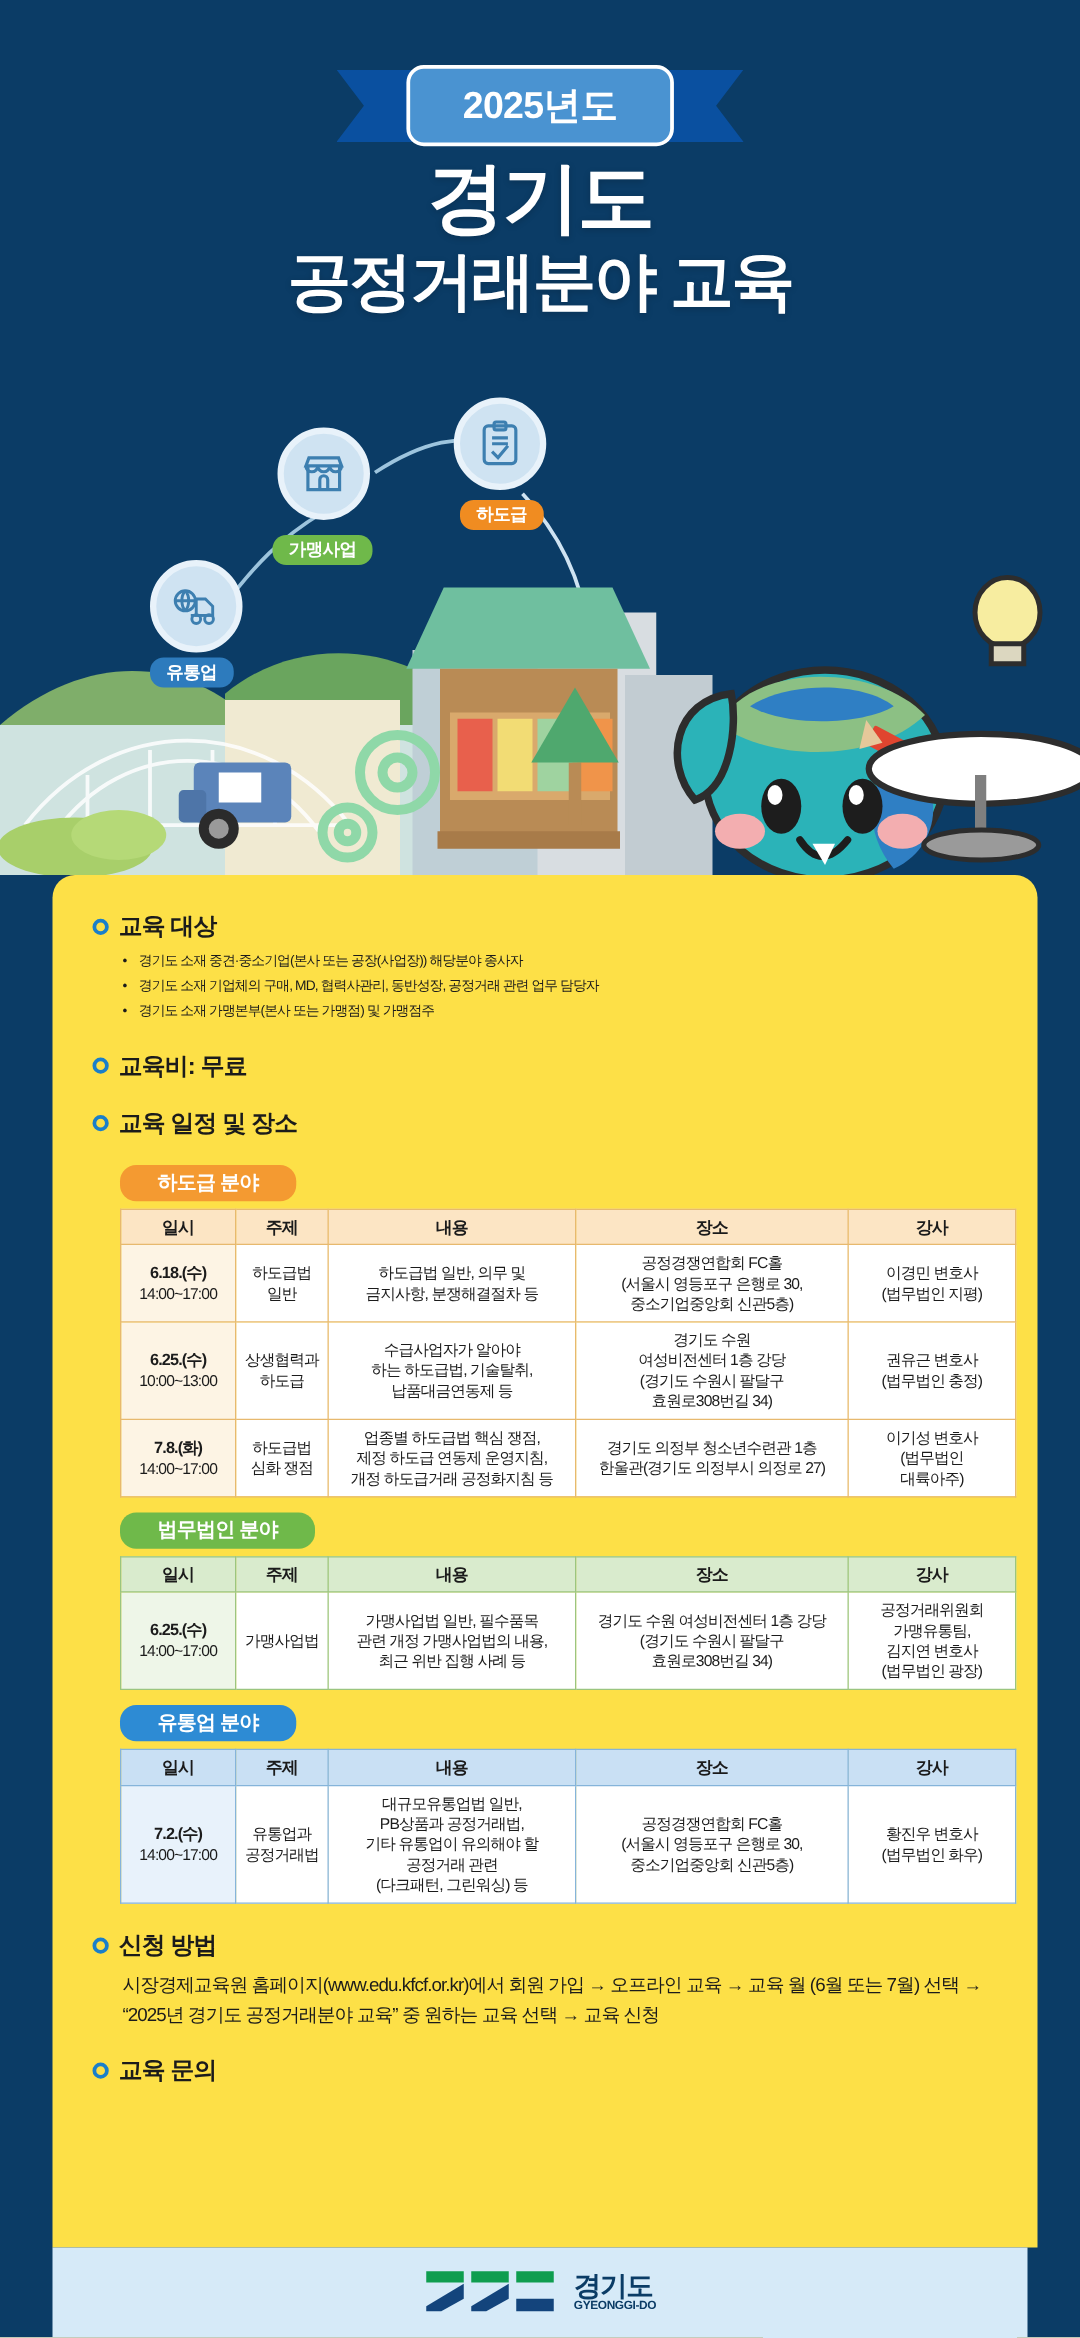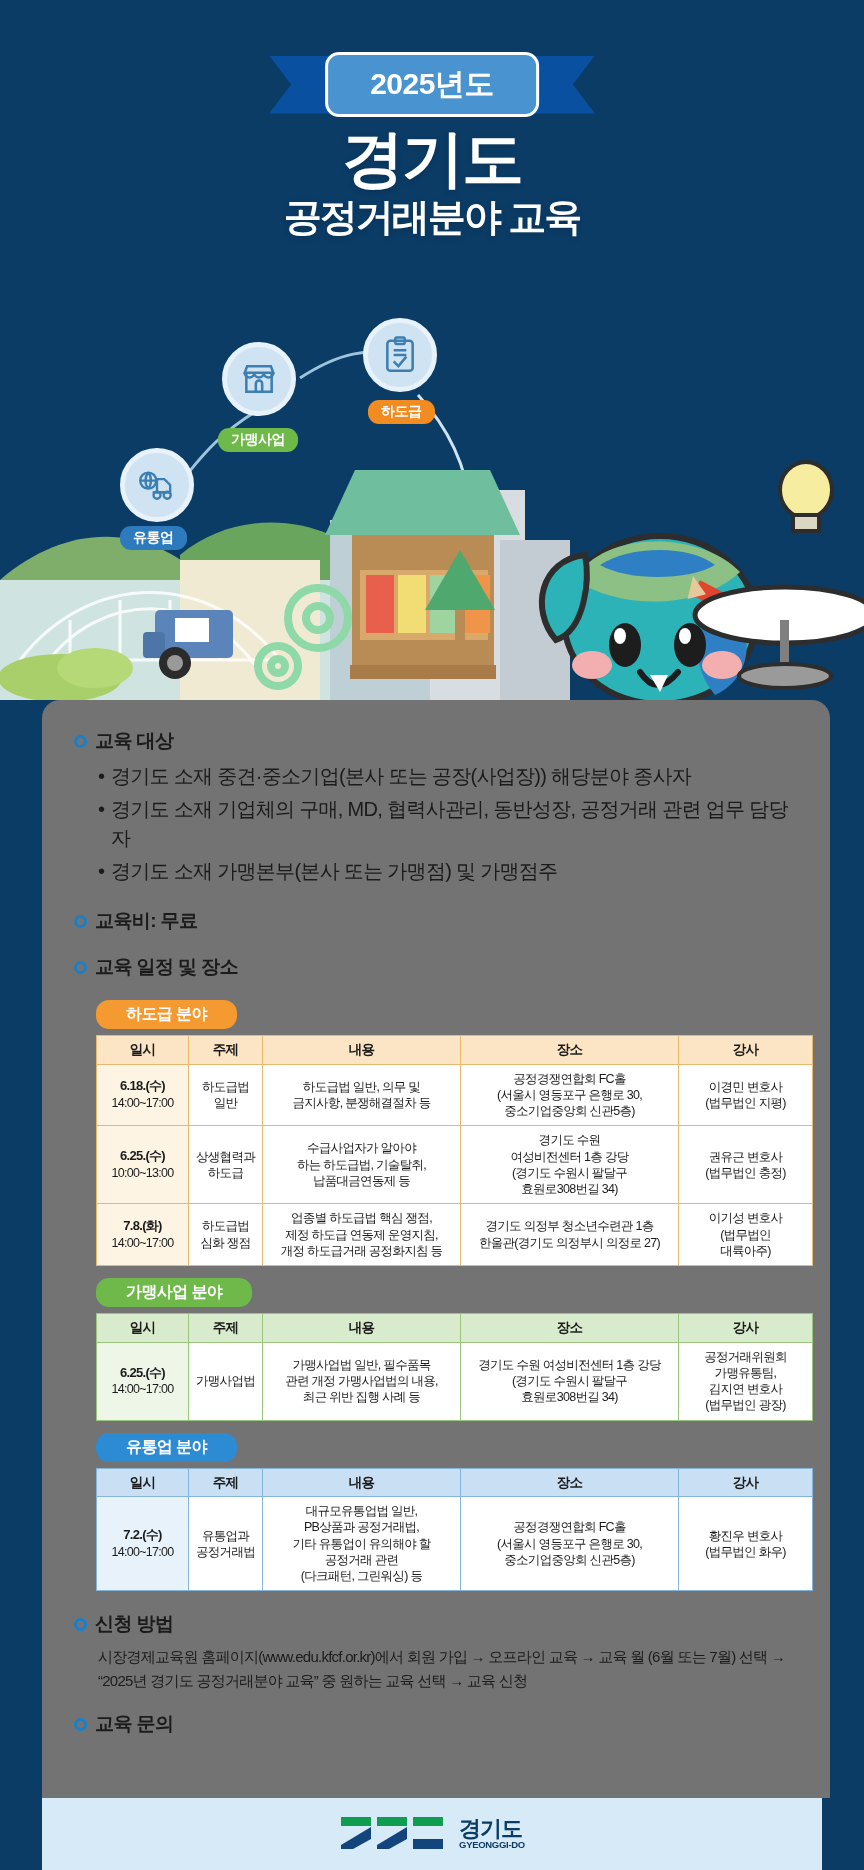--- a/index.html
+++ b/index.html
@@ -41,21 +41,21 @@
     font-size:30px; font-weight:bold; letter-spacing:-0.5px;
     white-space:nowrap;
   }
   .title-main {
     position:absolute; top:122px; left:0; width:864px;
     text-align:center; color:#ffffff;
     font-size:62px; font-weight:bold; line-height:1.18;
     letter-spacing:-2px;
     text-shadow:0 2px 6px rgba(0,0,0,.18);
   }
-  .title-line2 { font-size:38px; }
+  .title-line2 { font-size:51px; }
 
   
   .illus { position:absolute; top:300px; left:0; width:864px; height:400px; }
   .node {
     position:absolute;
     width:74px; height:74px; border-radius:50%;
     background:#cfe3f2; border:5px solid #e8f2fa;
     display:flex; align-items:center; justify-content:center;
   }
   .node svg { width:38px; height:38px; }
@@ -72,40 +72,40 @@
   .badge-orange { background:#f08c21; left:368px; top:100px; }
   .badge-blue   { background:#2d7bbd; left:120px; top:226px; }
   .link-line { position:absolute; left:0; top:0; width:864px; height:400px; }
 
   .scene { position:absolute; left:0; top:160px; width:864px; height:240px; overflow:hidden; }
 
   
   .panel {
     position:absolute; top:700px; left:42px;
     width:788px; height:1098px;
-    background:#737373;
+    background:#fde047;
     border-radius:18px 18px 0 0;
   }
   .panel-inner { padding:28px 32px 10px 32px; }
 
   .sec { margin-bottom:14px; }
   .sec-head {
     display:flex; align-items:center; gap:8px;
     font-size:19px; font-weight:bold; color:#1b1b1b;
     letter-spacing:-0.6px; margin-bottom:8px;
   }
   .ring {
     width:13px; height:13px; border-radius:50%;
     border:3.5px solid #1a7fc9; flex:none;
   }
   .bullets { margin-left:24px; }
   .bullets li {
     list-style:none; position:relative;
     padding-left:13px; margin-bottom:4px;
-    font-size:20px; color:#1b1b1b; letter-spacing:-0.7px;
+    font-size:11px; color:#1b1b1b; letter-spacing:-0.7px;
     line-height:1.45;
   }
   .bullets li:before {
     content:"•"; position:absolute; left:0; top:0; color:#1b1b1b;
   }
 
   
   .cat-pill {
     display:inline-block; color:#fff; font-size:16px; font-weight:bold;
     padding:4px 30px; border-radius:13px; letter-spacing:-0.6px;
@@ -351,21 +351,21 @@
                   <td class="col-lect">권유근 변호사<br>(법무법인 충정)</td>
                 </tr>
                 <tr>
                   <td class="date-cell col-date">7.8.(화)<span class="time">14:00~17:00</span></td>
                   <td class="col-topic">하도급법<br>심화 쟁점</td>
                   <td class="col-cont">업종별 하도급법 핵심 쟁점,<br>제정 하도급 연동제 운영지침,<br>개정 하도급거래 공정화지침 등</td>
                   <td class="col-place">경기도 의정부 청소년수련관 1층<br>한울관(경기도 의정부시 의정로 27)</td>
                   <td class="col-lect">이기성 변호사<br>(법무법인<br>대륙아주)</td>
                 </tr>
               </tbody>
-            </table><div class="cat-pill pill-green">가맹사업 분야</div><table class="t-green">
+            </table><div class="cat-pill pill-green">법무법인 분야</div><table class="t-green">
               <thead>
                 <tr>
                   <th class="col-date">일시</th>
                   <th class="col-topic">주제</th>
                   <th class="col-cont">내용</th>
                   <th class="col-place">장소</th>
                   <th class="col-lect">강사</th>
                 </tr>
               </thead>
               <tbody>

